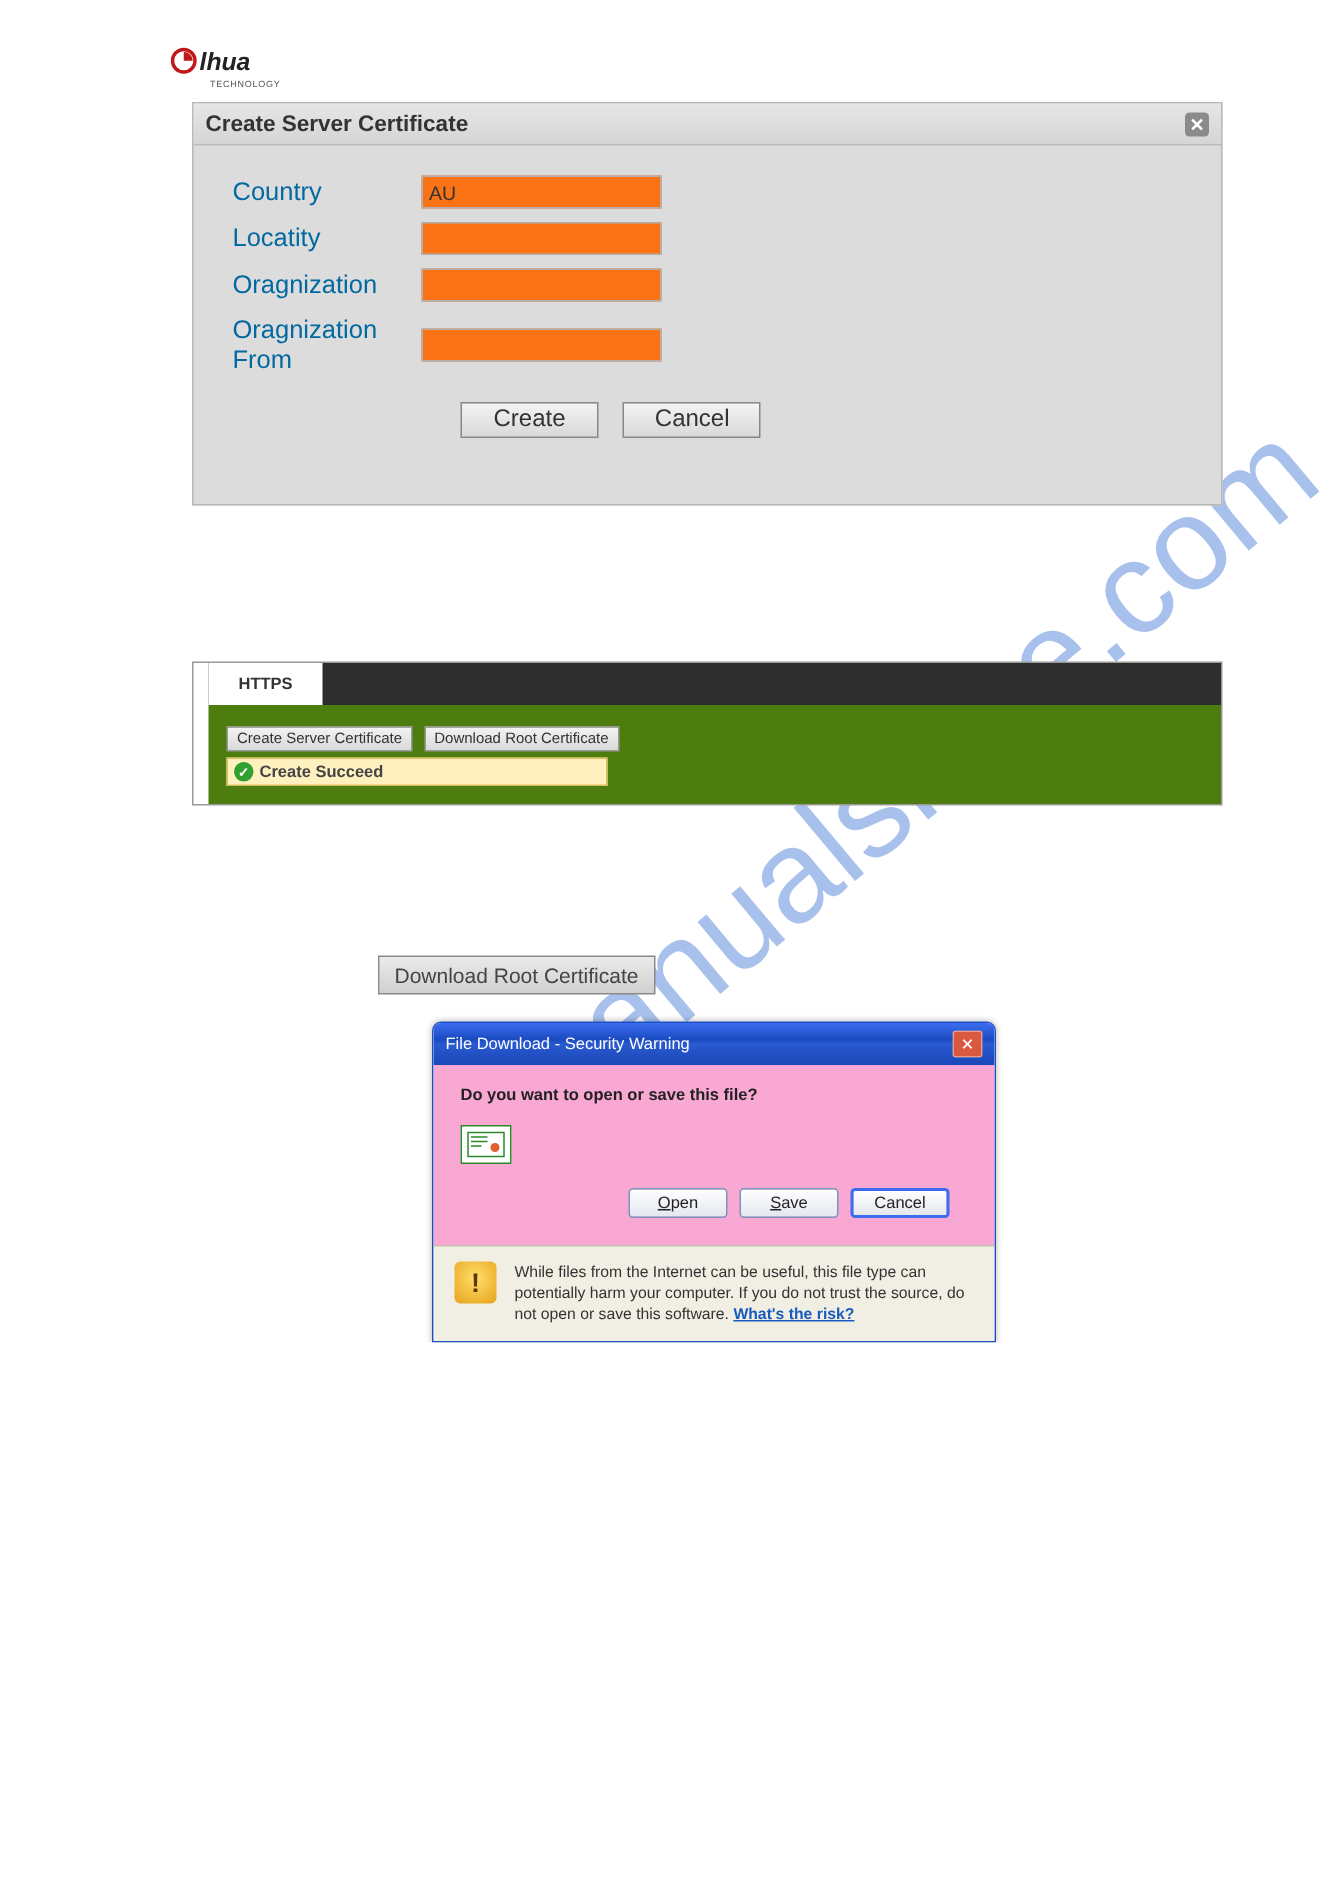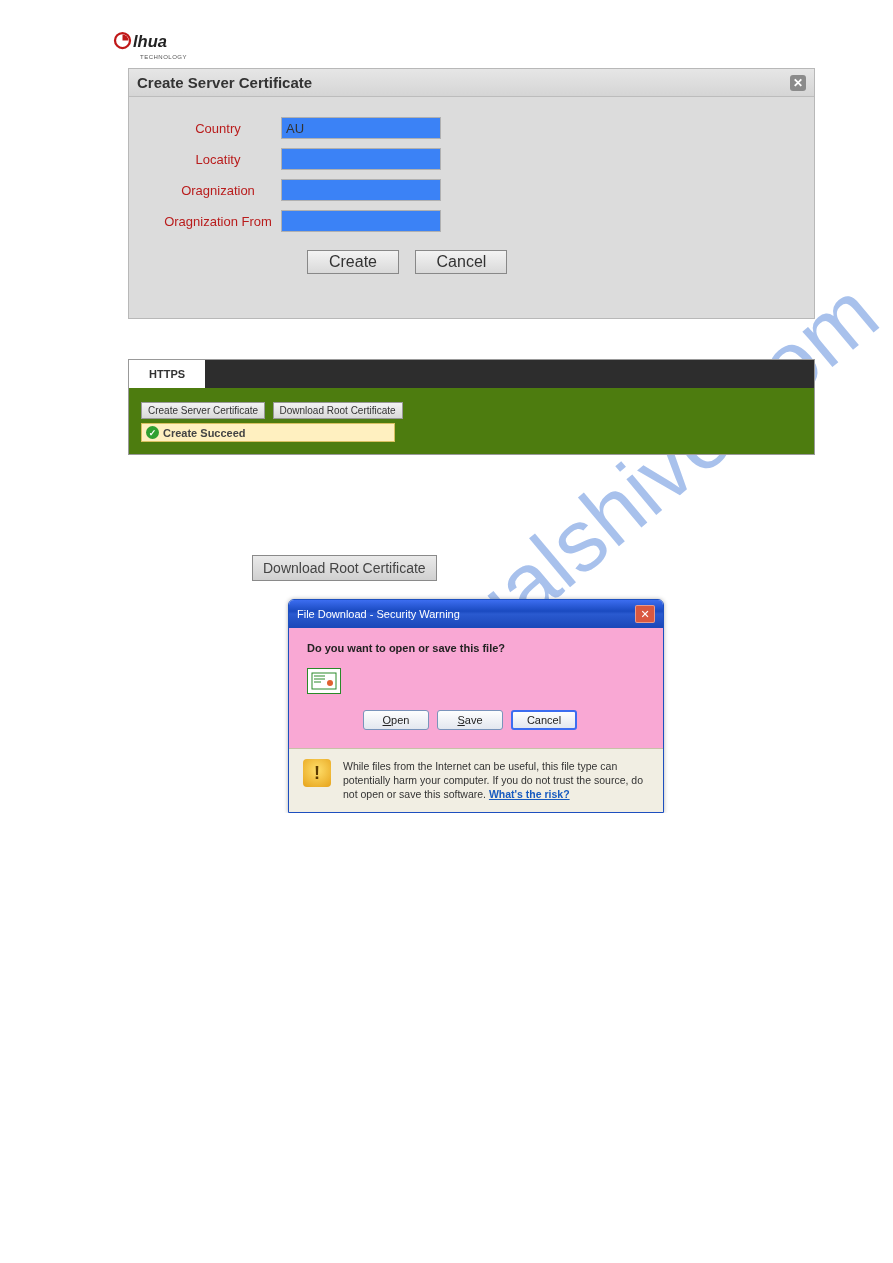--- a/index.html
+++ b/index.html
@@ -79,29 +79,28 @@
   .dlg .form {
     padding: 20px 0 44px 26px;
   }
   .frow {
     display: flex;
     align-items: center;
     margin-bottom: 9px;
   }
   .fld-label {
     width: 126px;
-    font-size: 13px;
-    color: #b91c1c;
-    text-align: center;
+    font-size: 17px;
+    color: #0369a1;
   }
   .fld-input {
     width: 150px;
     height: 18px;
     border: 1px solid #b0b0b0;
-    background: #3b82f6;
+    background: #f97316;
     font-size: 13px;
     padding: 1px 4px;
     color: #333;
   }
   .btnrow {
     margin-top: 18px;
     margin-left: 152px;
   }
   .gbtn {
     display: inline-block;
@@ -111,24 +110,25 @@
     background: linear-gradient(#f3f3f3, #d9d9d9);
     font-size: 16px;
     color: #333;
     padding: 0 12px;
     margin-right: 12px;
     cursor: pointer;
   }
 
   
   .tabpanel {
-    margin: 40px 78px 0 128px;
+    margin: 104px 78px 0 128px;
     border: 1px solid #999;
     position: relative;
     z-index: 2;
+    padding-left: 10px;
   }
   .tabbar {
     background: #2d2d2d;
     height: 28px;
     display: flex;
   }
   .tab {
     background: #fff;
     height: 28px;
     padding: 0 20px;
@@ -244,21 +244,21 @@
     align-items: center;
     justify-content: center;
     font-size: 9px;
     color: #2a8a2a;
   }
   .xptable { font-size: 11px; }
   .xptable td:first-child { padding-right: 6px; color: #222; text-align: right; }
   .xpbtns {
     margin: 16px 12px 8px 0;
     display: flex;
-    justify-content: center;
+    justify-content: flex-end;
     gap: 8px;
   }
   .xpbtn {
     min-width: 66px;
     height: 20px;
     border: 1px solid #7a94bb;
     border-radius: 3px;
     background: linear-gradient(#fefefe, #e3e7ef);
     font-size: 11px;
     color: #222;

